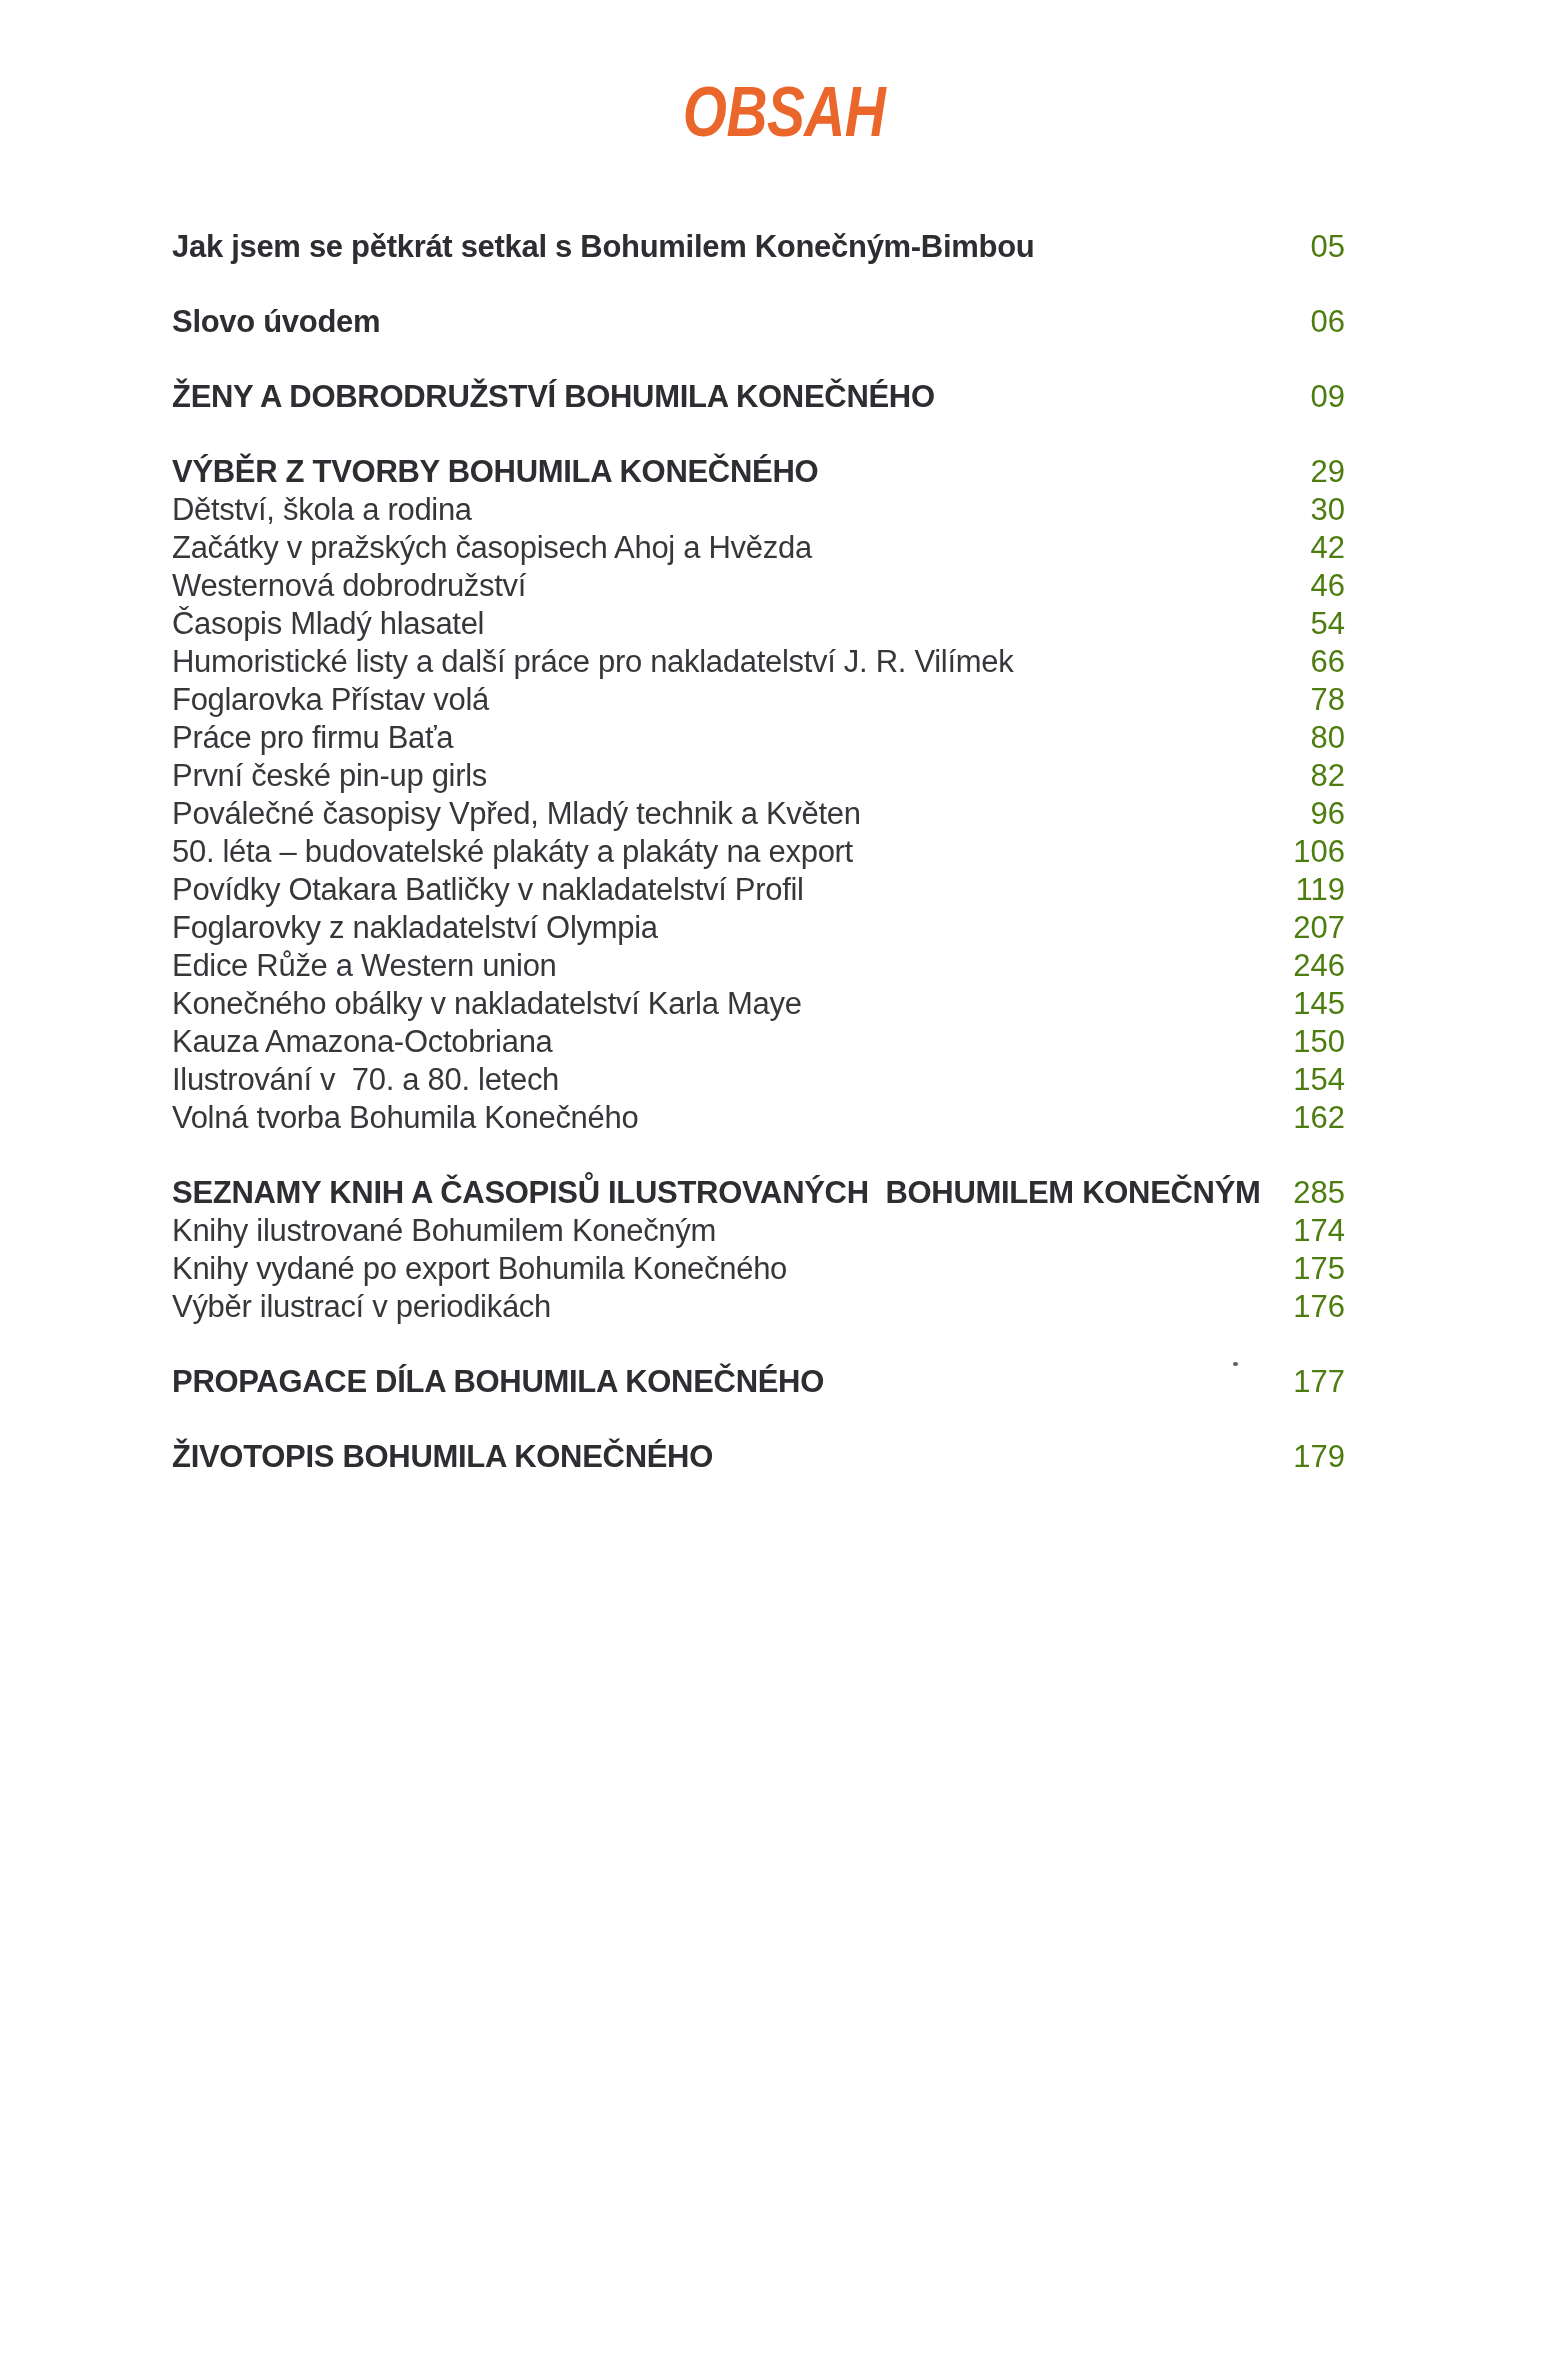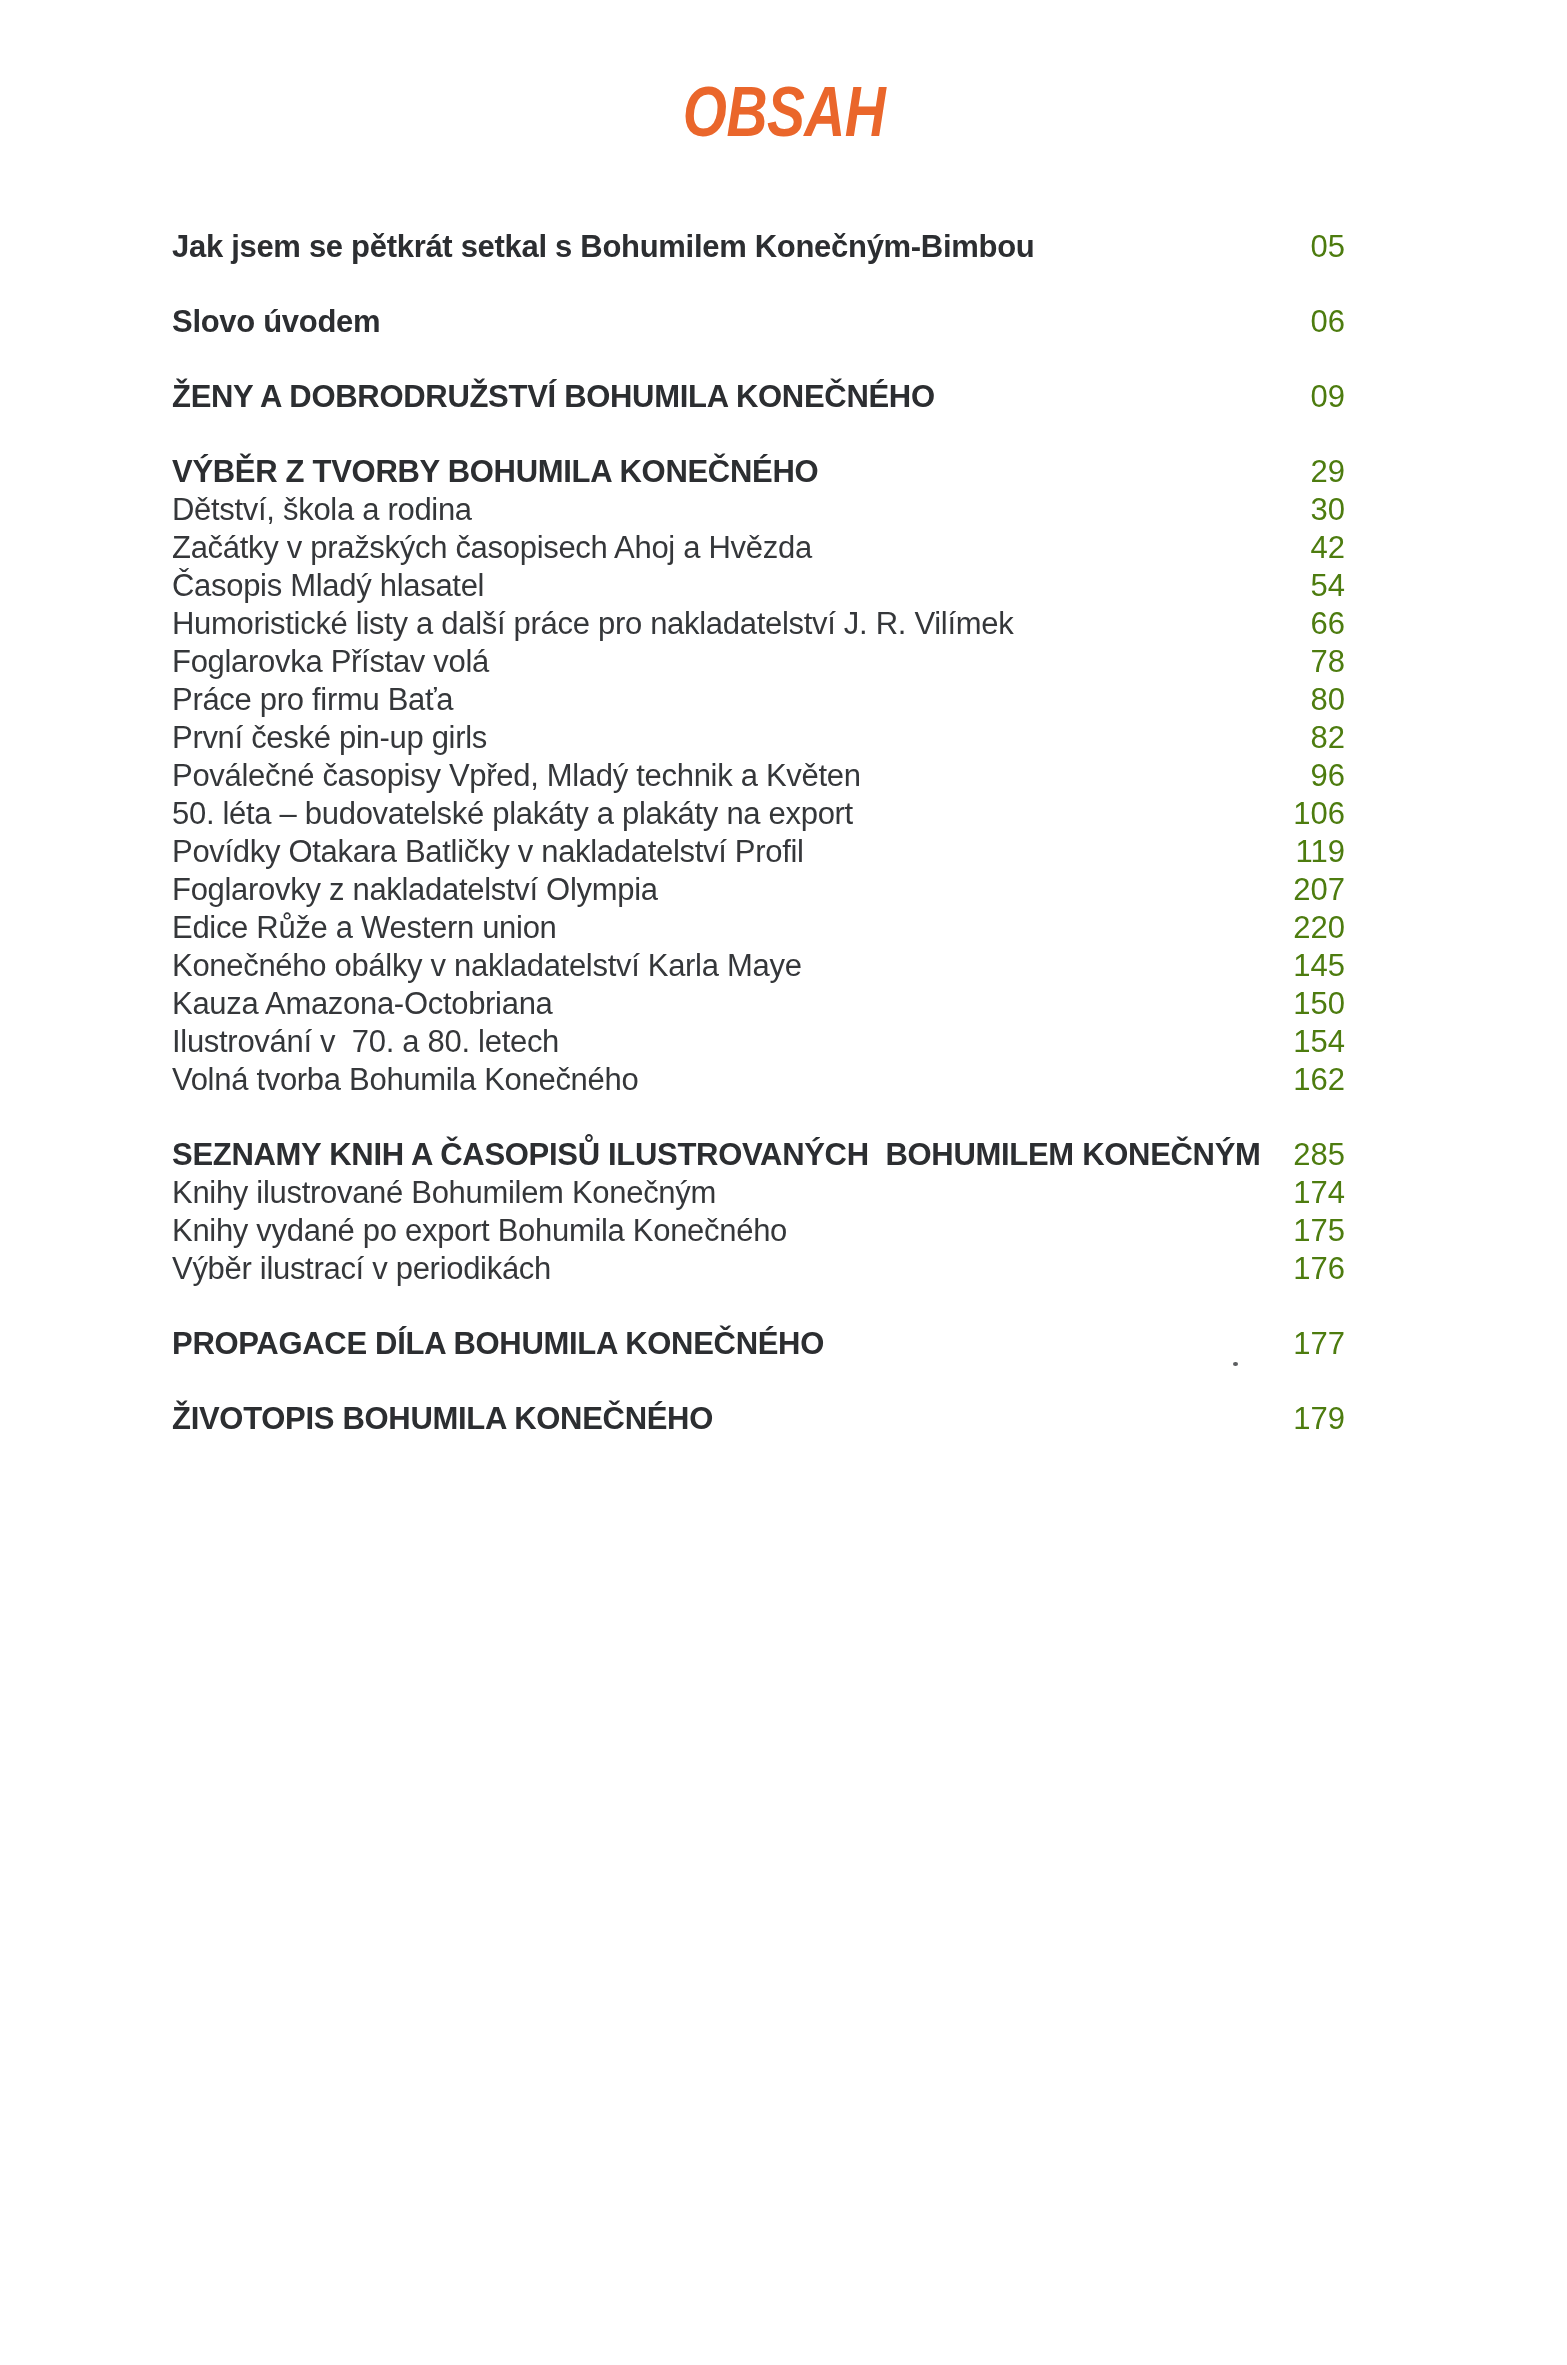--- a/index.html
+++ b/index.html
@@ -112,20 +112,24 @@
       </div>
       <div class="row">
         <span class="label">Dětství, škola a rodina</span>
         <span class="page-num">30</span>
       </div>
       <div class="row">
         <span class="label">Začátky v pražských časopisech Ahoj a Hvězda</span>
         <span class="page-num">42</span>
       </div>
       <div class="row">
+        <span class="label">Westernová dobrodružství</span>
+        <span class="page-num">46</span>
+      </div>
+      <div class="row">
         <span class="label">Časopis Mladý hlasatel</span>
         <span class="page-num">54</span>
       </div>
       <div class="row">
         <span class="label">Humoristické listy a další práce pro nakladatelství J. R. Vilímek</span>
         <span class="page-num">66</span>
       </div>
       <div class="row">
         <span class="label">Foglarovka Přístav volá</span>
         <span class="page-num">78</span>
@@ -149,21 +153,21 @@
       <div class="row">
         <span class="label">Povídky Otakara Batličky v nakladatelství Profil</span>
         <span class="page-num">119</span>
       </div>
       <div class="row">
         <span class="label">Foglarovky z nakladatelství Olympia</span>
         <span class="page-num">207</span>
       </div>
       <div class="row">
         <span class="label">Edice Růže a Western union</span>
-        <span class="page-num">220</span>
+        <span class="page-num">246</span>
       </div>
       <div class="row">
         <span class="label">Konečného obálky v nakladatelství Karla Maye</span>
         <span class="page-num">145</span>
       </div>
       <div class="row">
         <span class="label">Kauza Amazona-Octobriana</span>
         <span class="page-num">150</span>
       </div>
       <div class="row">

